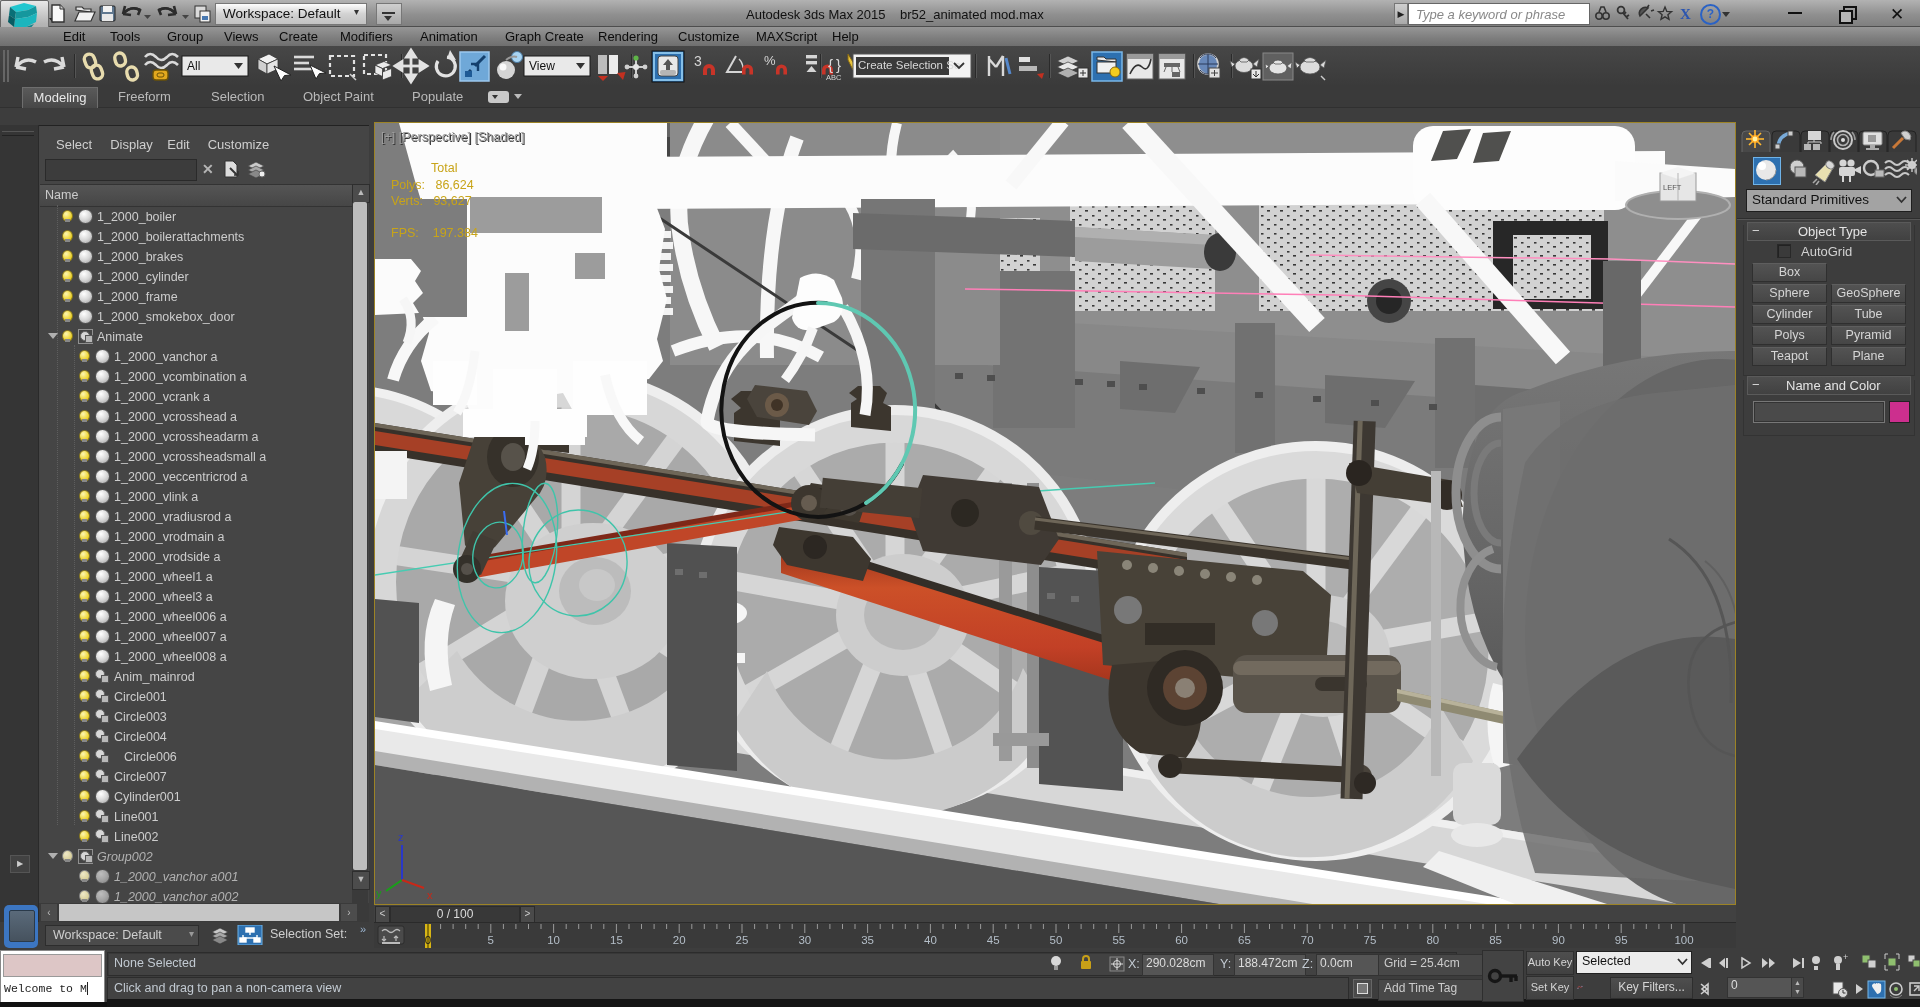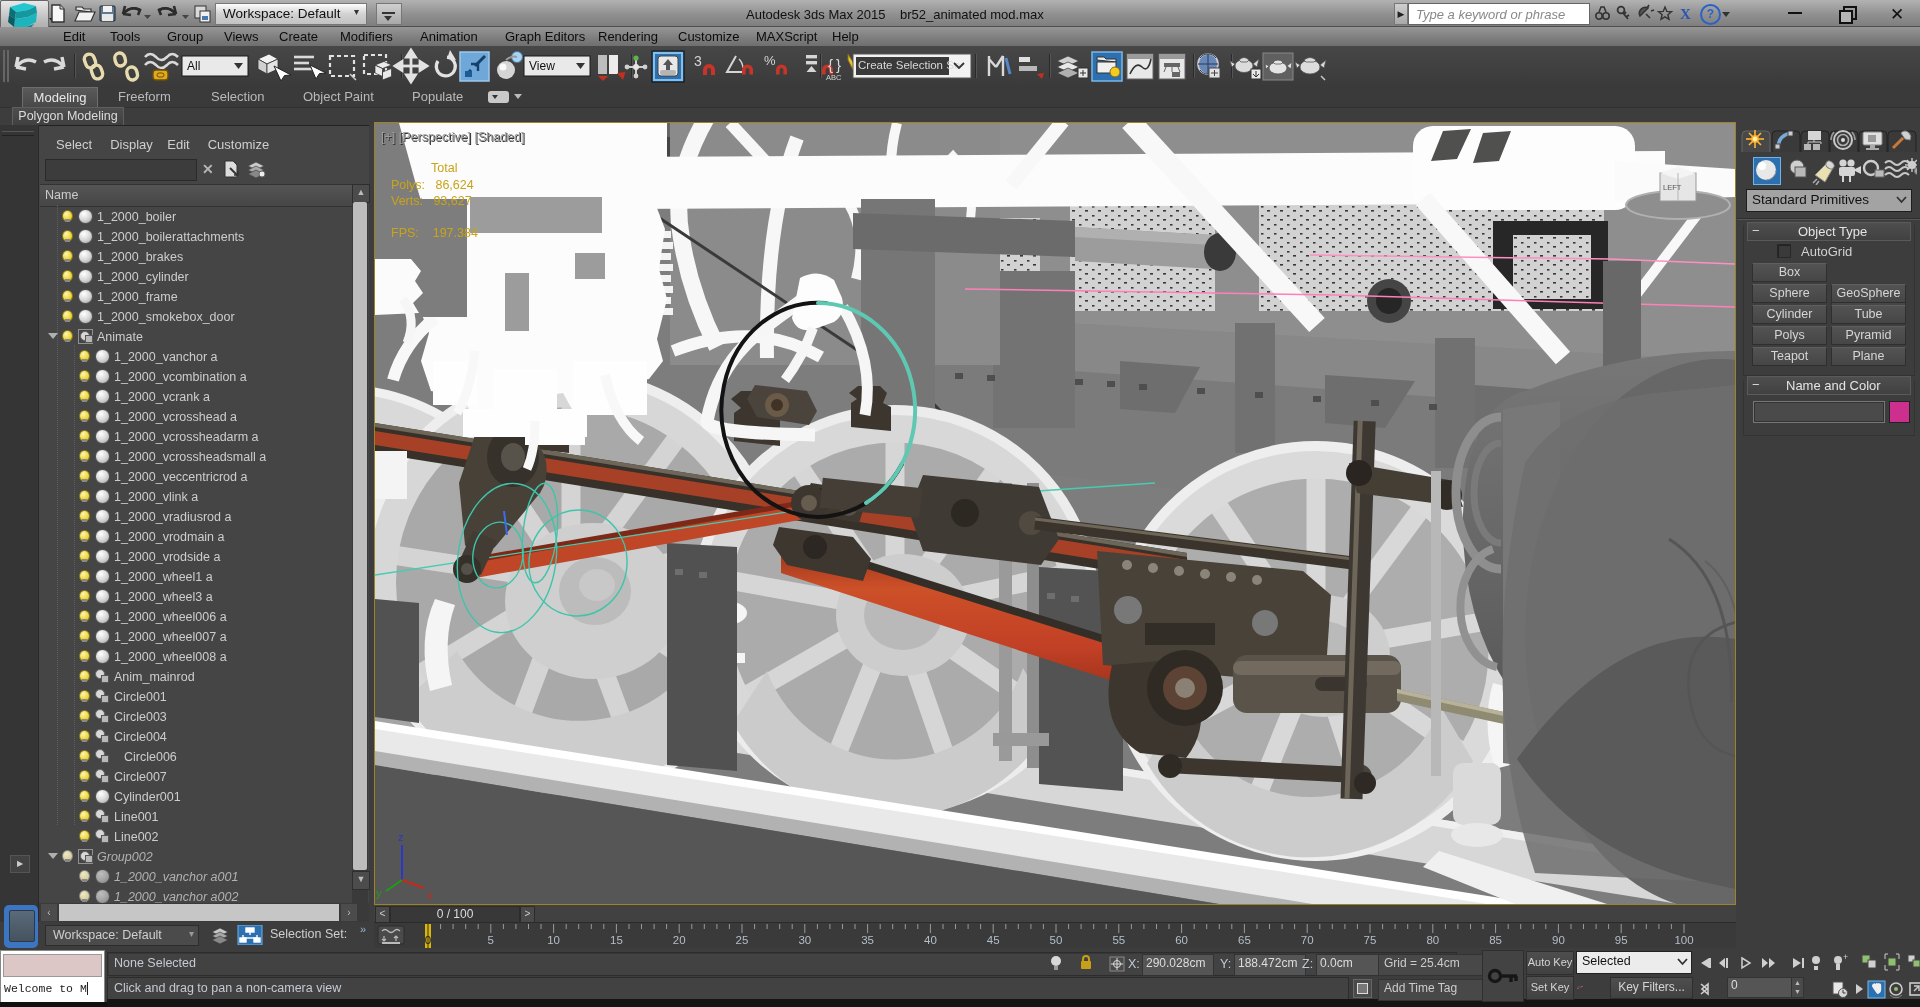--- a/index.html
+++ b/index.html
@@ -97,21 +97,21 @@
 <div class="abs" style="left:1890px;top:4px;font-size:17px;color:#111;">✕</div>
 
 <div class="abs" id="menubar" style="left:0;top:27px;width:1920px;height:19px;background:linear-gradient(#969696,#7d7d7d 60%,#6f6f6f);border-bottom:1px solid #4a4a4a;font-size:13px;color:#0c0c0c;">
   <span class="abs" style="left:63px;top:2px;">Edit</span>
   <span class="abs" style="left:110px;top:2px;">Tools</span>
   <span class="abs" style="left:167px;top:2px;">Group</span>
   <span class="abs" style="left:224px;top:2px;">Views</span>
   <span class="abs" style="left:279px;top:2px;">Create</span>
   <span class="abs" style="left:340px;top:2px;">Modifiers</span>
   <span class="abs" style="left:420px;top:2px;">Animation</span>
-  <span class="abs" style="left:505px;top:2px;">Graph Editors</span>
+  <span class="abs" style="left:505px;top:2px;">Graph Create</span>
   <span class="abs" style="left:598px;top:2px;">Rendering</span>
   <span class="abs" style="left:678px;top:2px;">Customize</span>
   <span class="abs" style="left:756px;top:2px;">MAXScript</span>
   <span class="abs" style="left:832px;top:2px;">Help</span>
 </div>
 
 <div class="abs" id="toolbar" style="left:0;top:46px;width:1920px;height:40px;background:linear-gradient(#474747,#3a3a3a);border-bottom:1px solid #2e2e2e;">
   <svg width="1700" height="40" viewBox="0 0 1700 40">
     <rect x="3" y="4" width="2" height="32" fill="#666"></rect>
         <rect x="7" y="4" width="2" height="32" fill="#666"></rect>
@@ -324,23 +324,20 @@
 
 <div class="abs" id="ribbontabs" style="left:0;top:86px;width:1920px;height:21px;background:#3a3a3a;border-bottom:1px solid #303030;font-size:13px;color:#b9b9b9;">
   <div class="abs" style="left:22px;top:1px;width:74px;height:20px;background:linear-gradient(#5a5a5a,#474747);border:1px solid #6e6e6e;border-bottom:none;color:#e8e8e8;text-align:center;line-height:19px;">Modeling</div>
   <span class="abs" style="left:118px;top:3px;">Freeform</span>
   <span class="abs" style="left:211px;top:3px;">Selection</span>
   <span class="abs" style="left:303px;top:3px;">Object Paint</span>
   <span class="abs" style="left:412px;top:3px;">Populate</span>
   <div class="abs" style="left:488px;top:5px;width:21px;height:12px;background:#c9c9c9;border-radius:3px;"></div>
   <div class="abs" style="left:492px;top:9px;border-left:3px solid transparent;border-right:3px solid transparent;border-top:4px solid #333;"></div>
   <div class="abs" style="left:514px;top:8px;border-left:4px solid transparent;border-right:4px solid transparent;border-top:5px solid #bbb;"></div>
-</div>
-<div class="abs" id="polymod" style="left:0;top:108px;width:1920px;height:17px;background:#3d3d3d;">
-  <div class="abs" style="left:12px;top:-1px;width:110px;height:17px;background:linear-gradient(#4e4e4e,#404040);border:1px solid #5e5e5e;color:#dcdcdc;font-size:12.5px;text-align:center;line-height:16px;">Polygon Modeling</div>
 </div>
 
 <div class="abs" style="left:0;top:125px;width:38px;height:797px;background:#353535;border-right:1px solid #2a2a2a;">
   <div class="abs" style="left:2px;top:6px;width:32px;height:3px;border-top:1px solid #555;border-bottom:1px solid #222;"></div>
   <div class="abs" style="left:10px;top:730px;width:18px;height:16px;background:#424242;border:1px solid #555;color:#ccc;font-size:8px;text-align:center;line-height:16px;">▶</div>
 </div>
 
 <div class="abs" id="sexp" style="left:39px;top:125px;width:330px;height:797px;background:#454545;border-top:1px solid #222;">
 
   <div class="abs tx" style="left:17px;top:11px;font-size:13px;color:#cfcfcf;">Select&nbsp;&nbsp;&nbsp;&nbsp;&nbsp;Display&nbsp;&nbsp;&nbsp;&nbsp;Edit&nbsp;&nbsp;&nbsp;&nbsp;&nbsp;Customize</div>

